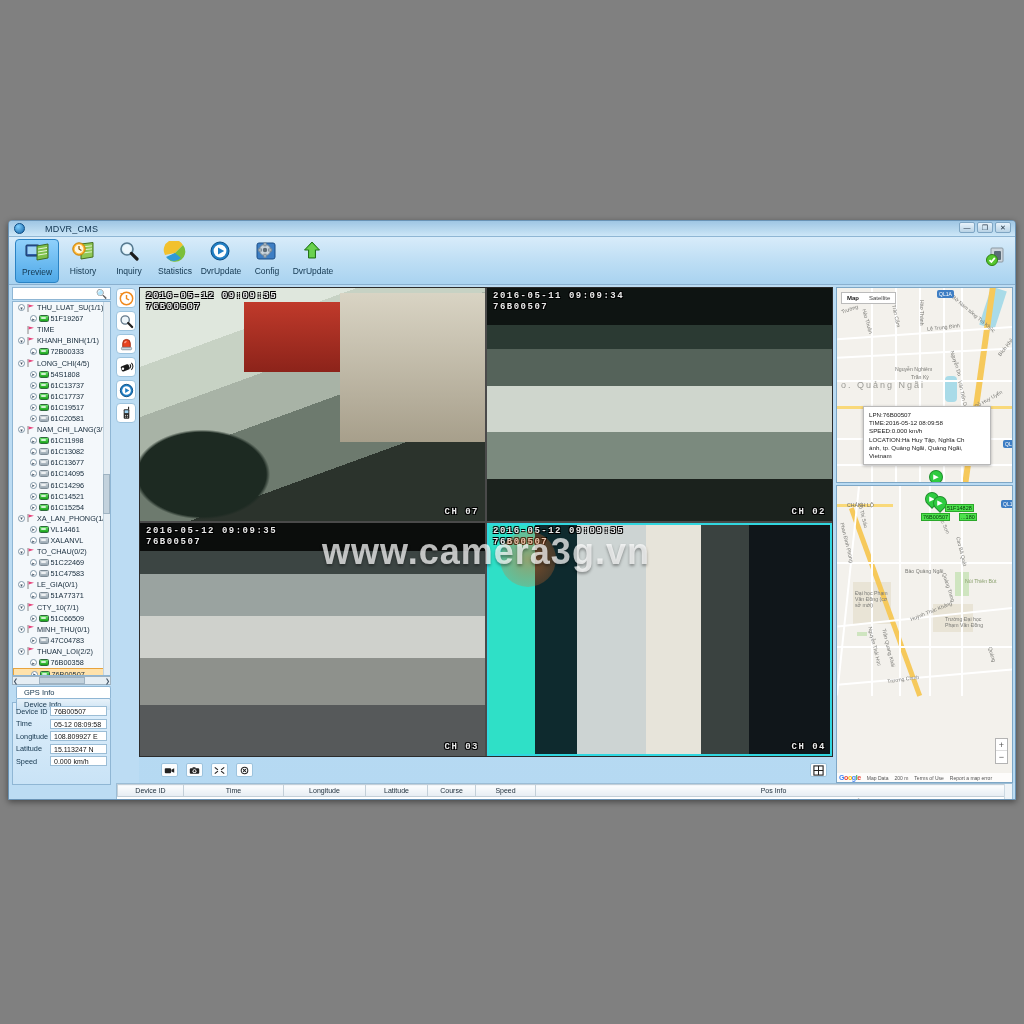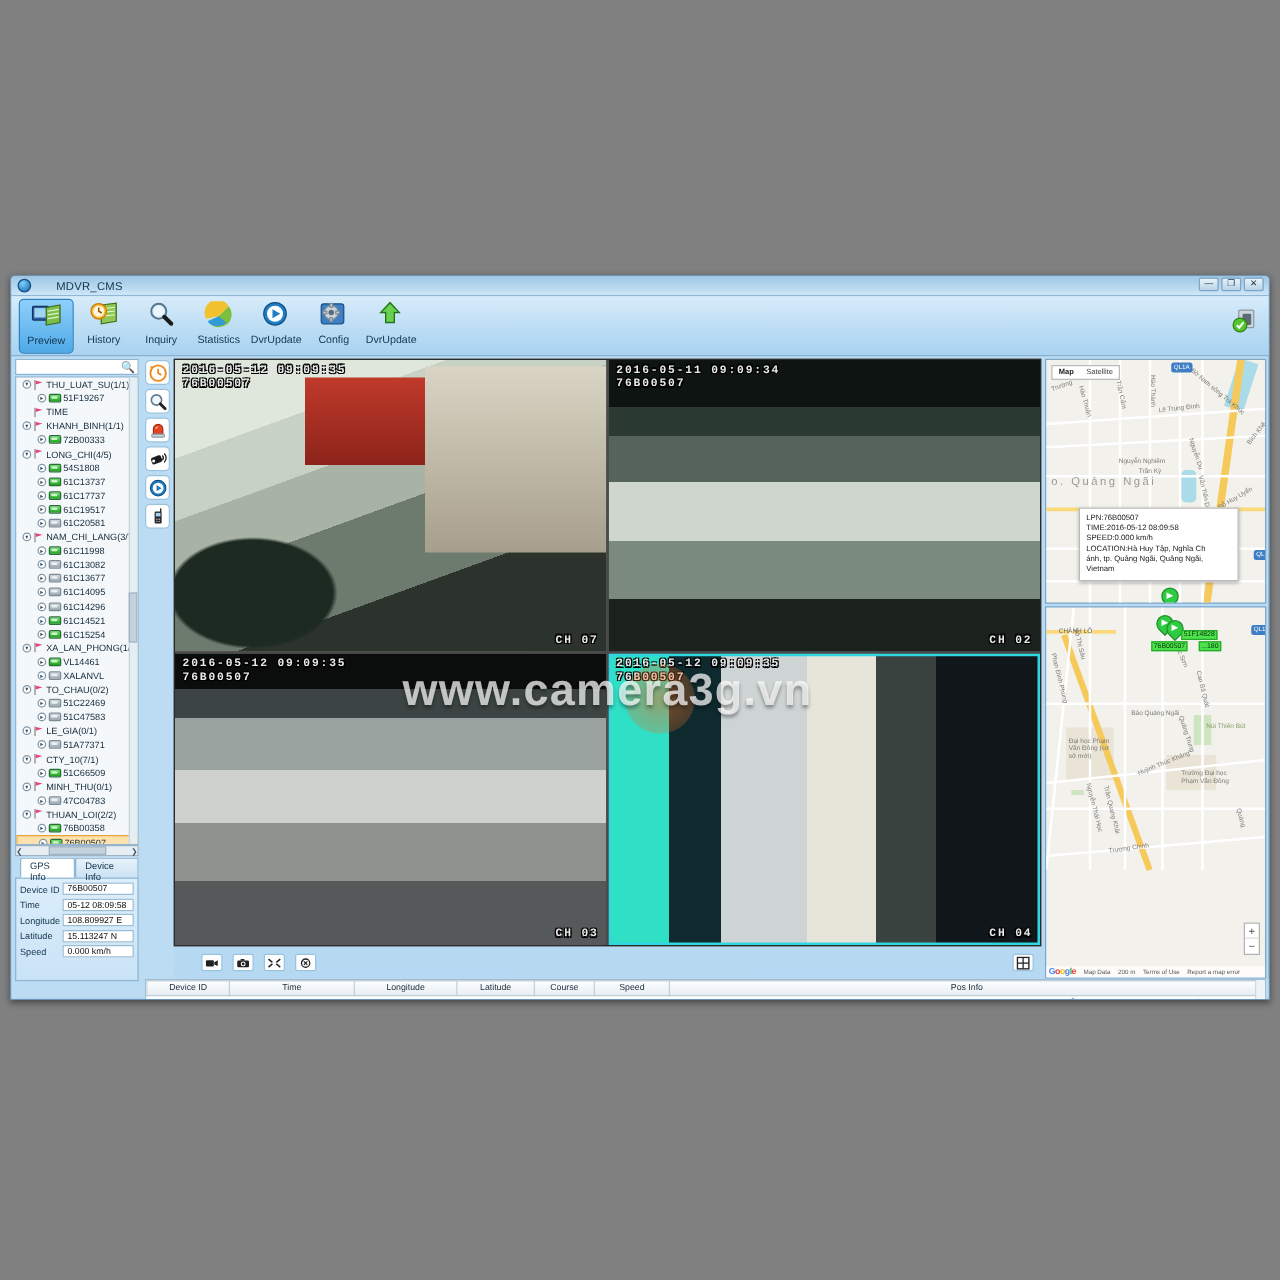--- a/index.html
+++ b/index.html
@@ -89,21 +89,21 @@
             border:1px solid #2d6b3a; position:relative; }
   .busico.on { background:linear-gradient(180deg,#6ee06e,#19a319); }
   .busico.off { background:linear-gradient(180deg,#cfd7dc,#9aa8b2); border-color:#7d8b95; }
   .busico::after{content:"";position:absolute;left:1px;top:1px;width:5px;height:2px;background:rgba(255,255,255,.75);border-radius:1px;}
   #treescroll { position:absolute; right:0; top:0; width:7px; height:100%; background:#e6eef4; border-left:1px solid #c3d4e0;}
   #treethumb { position:absolute; right:0; top:46%; width:7px; height:40px; background:#c3d2dd; border:1px solid #9fb3c2;}
   #treehscroll { height:9px; margin:0 2px 1px 3px; background:#e6eef4; border:1px solid #9fb3c2; display:flex; align-items:center; justify-content:space-between; font-size:6px; color:#456;}
   #treehthumb { height:7px; width:46px; background:#c3d2dd; border:1px solid #9fb3c2; }
   
   #gpspanel { height:95px; margin:0 2px 2px 3px; }
-  .gtabs { display:flex; height:16px; padding-left:4px; }
+  .gtabs { display:flex; height:16px; padding-left:4px;flex-direction:column; }
   .gtab { font-size:7.5px; padding:1px 7px; border:1px solid #8fb6d4; border-bottom:0;
           background:linear-gradient(180deg,#e7f2fa,#cce2f3); color:#14344c; border-radius:2px 2px 0 0;}
   .gtab.active { background:#fff; }
   .gbody { border:1px solid #8fb6d4; background:linear-gradient(180deg,#ddeefb,#c9e3f6); padding:3px 3px 0 3px; height:83px;}
   .grow { display:flex; align-items:center; margin-bottom:2.5px; }
   .glbl { font-size:7.3px; color:#13344c; width:34px; }
   .gval { flex:1; height:10px; background:#fff; border:1px solid #9bbdd6; font-size:7px;
           color:#111; padding-left:3px; line-height:9px; }
   
   #vstrip { width:26px; background:#bcdcf3; padding-top:3px; display:flex; flex-direction:column; align-items:center; gap:3px;}

